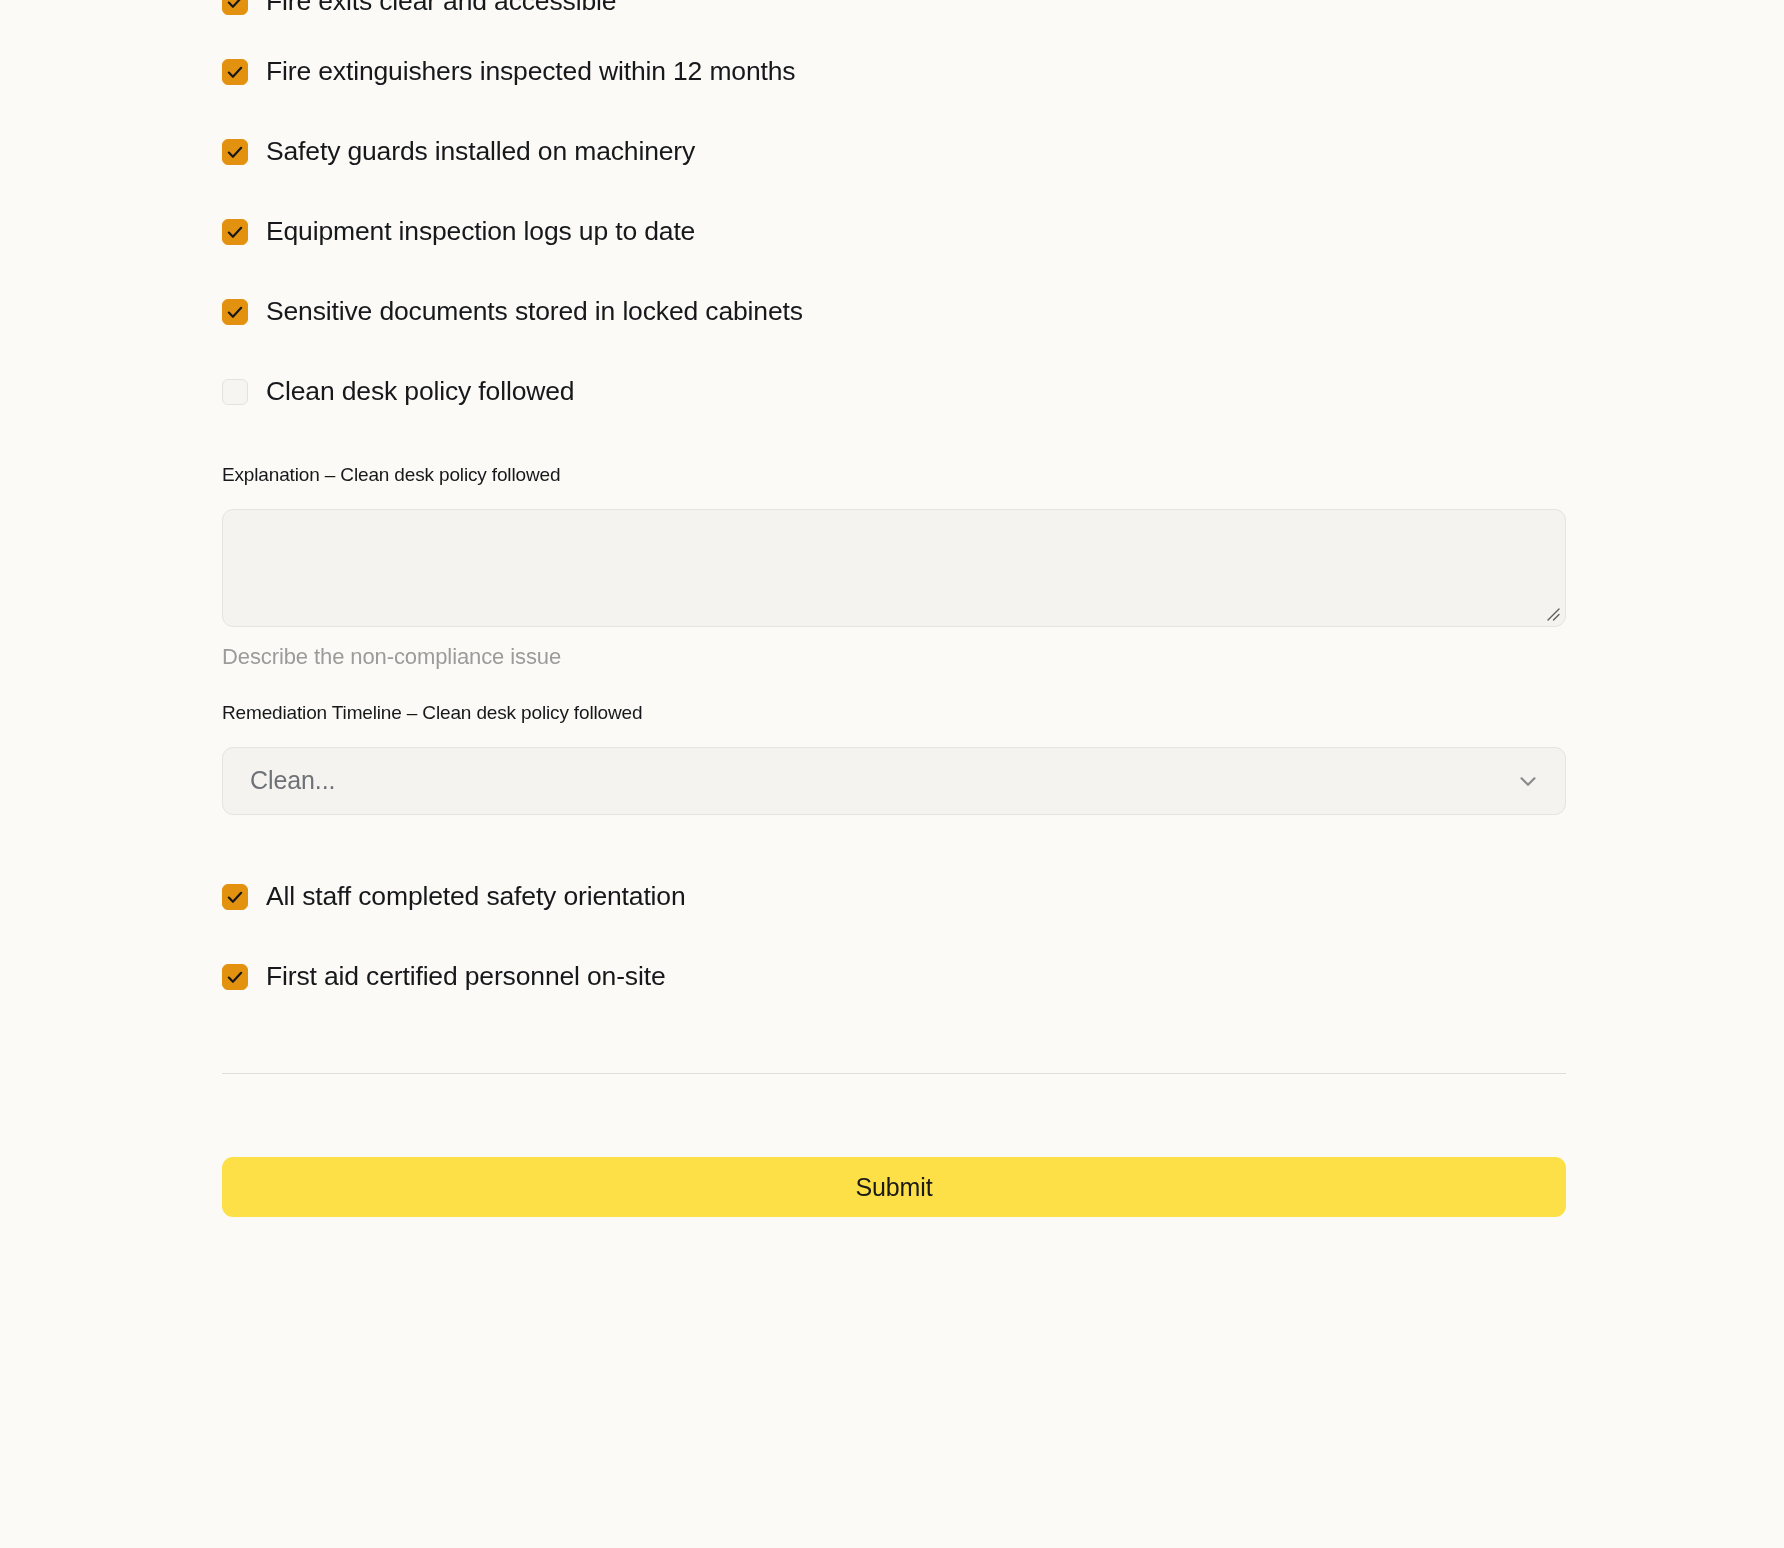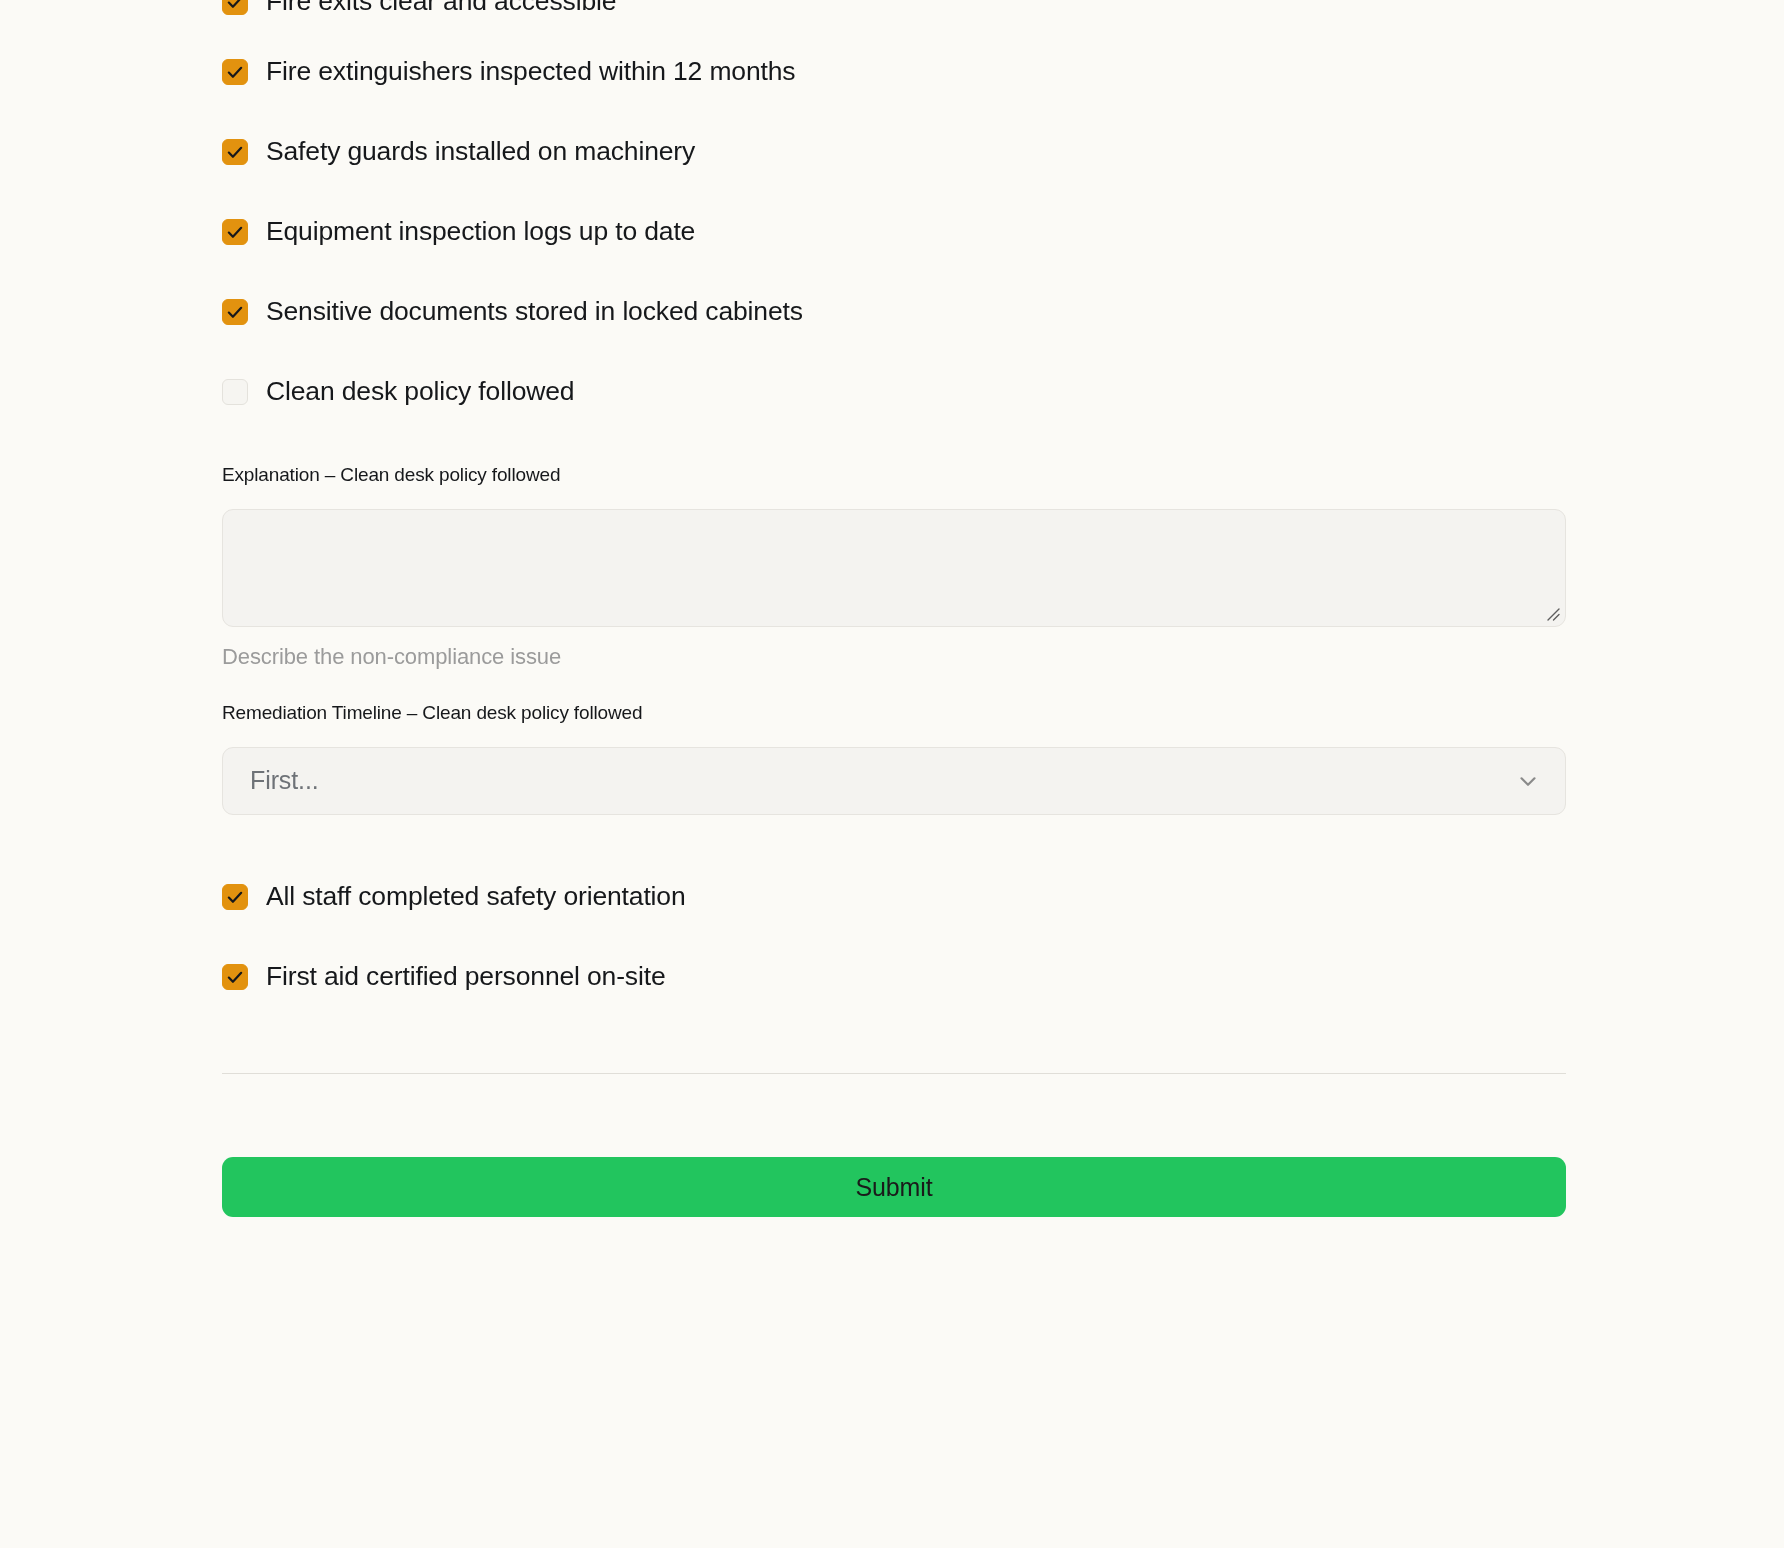--- a/index.html
+++ b/index.html
@@ -137,21 +137,21 @@
     margin-top: 56px;
     height: 1.5px;
     background: #E0DED8;
     width: 100%;
   }
 
   .submit-btn {
     margin-top: 83px;
     width: 100%;
     height: 60px;
-    background: #22c55e;
+    background: #fde047;
     border: none;
     border-radius: 11px;
     font-family: "Liberation Sans", sans-serif;
     font-size: 25px;
     letter-spacing: -0.1px;
     color: #1A1A1A;
     display: flex;
     align-items: center;
     justify-content: center;
     cursor: pointer;
@@ -226,21 +226,21 @@
             <path d="M15 9.5 L9.5 15" stroke="#5E5E5E" stroke-width="1.4" fill="none" stroke-linecap="round"></path>
           </svg>
         </span>
       </div>
       <div class="helper-text">Describe the non-compliance issue</div>
     </div>
 
     <div class="field">
       <div class="field-label">Remediation Timeline – Clean desk policy followed</div>
       <div class="select-box">
-        <span class="select-value">First...</span>
+        <span class="select-value">Clean...</span>
         <span class="chev">
           <svg viewBox="0 0 24 24" aria-hidden="true">
               <path d="M6 9.5 L12 15.5 L18 9.5" fill="none" stroke="#8A8A8A" stroke-width="2" stroke-linecap="round" stroke-linejoin="round"></path>
             </svg>
         </span>
       </div>
     </div>
 
     <div class="gap-after-select"></div>
 

